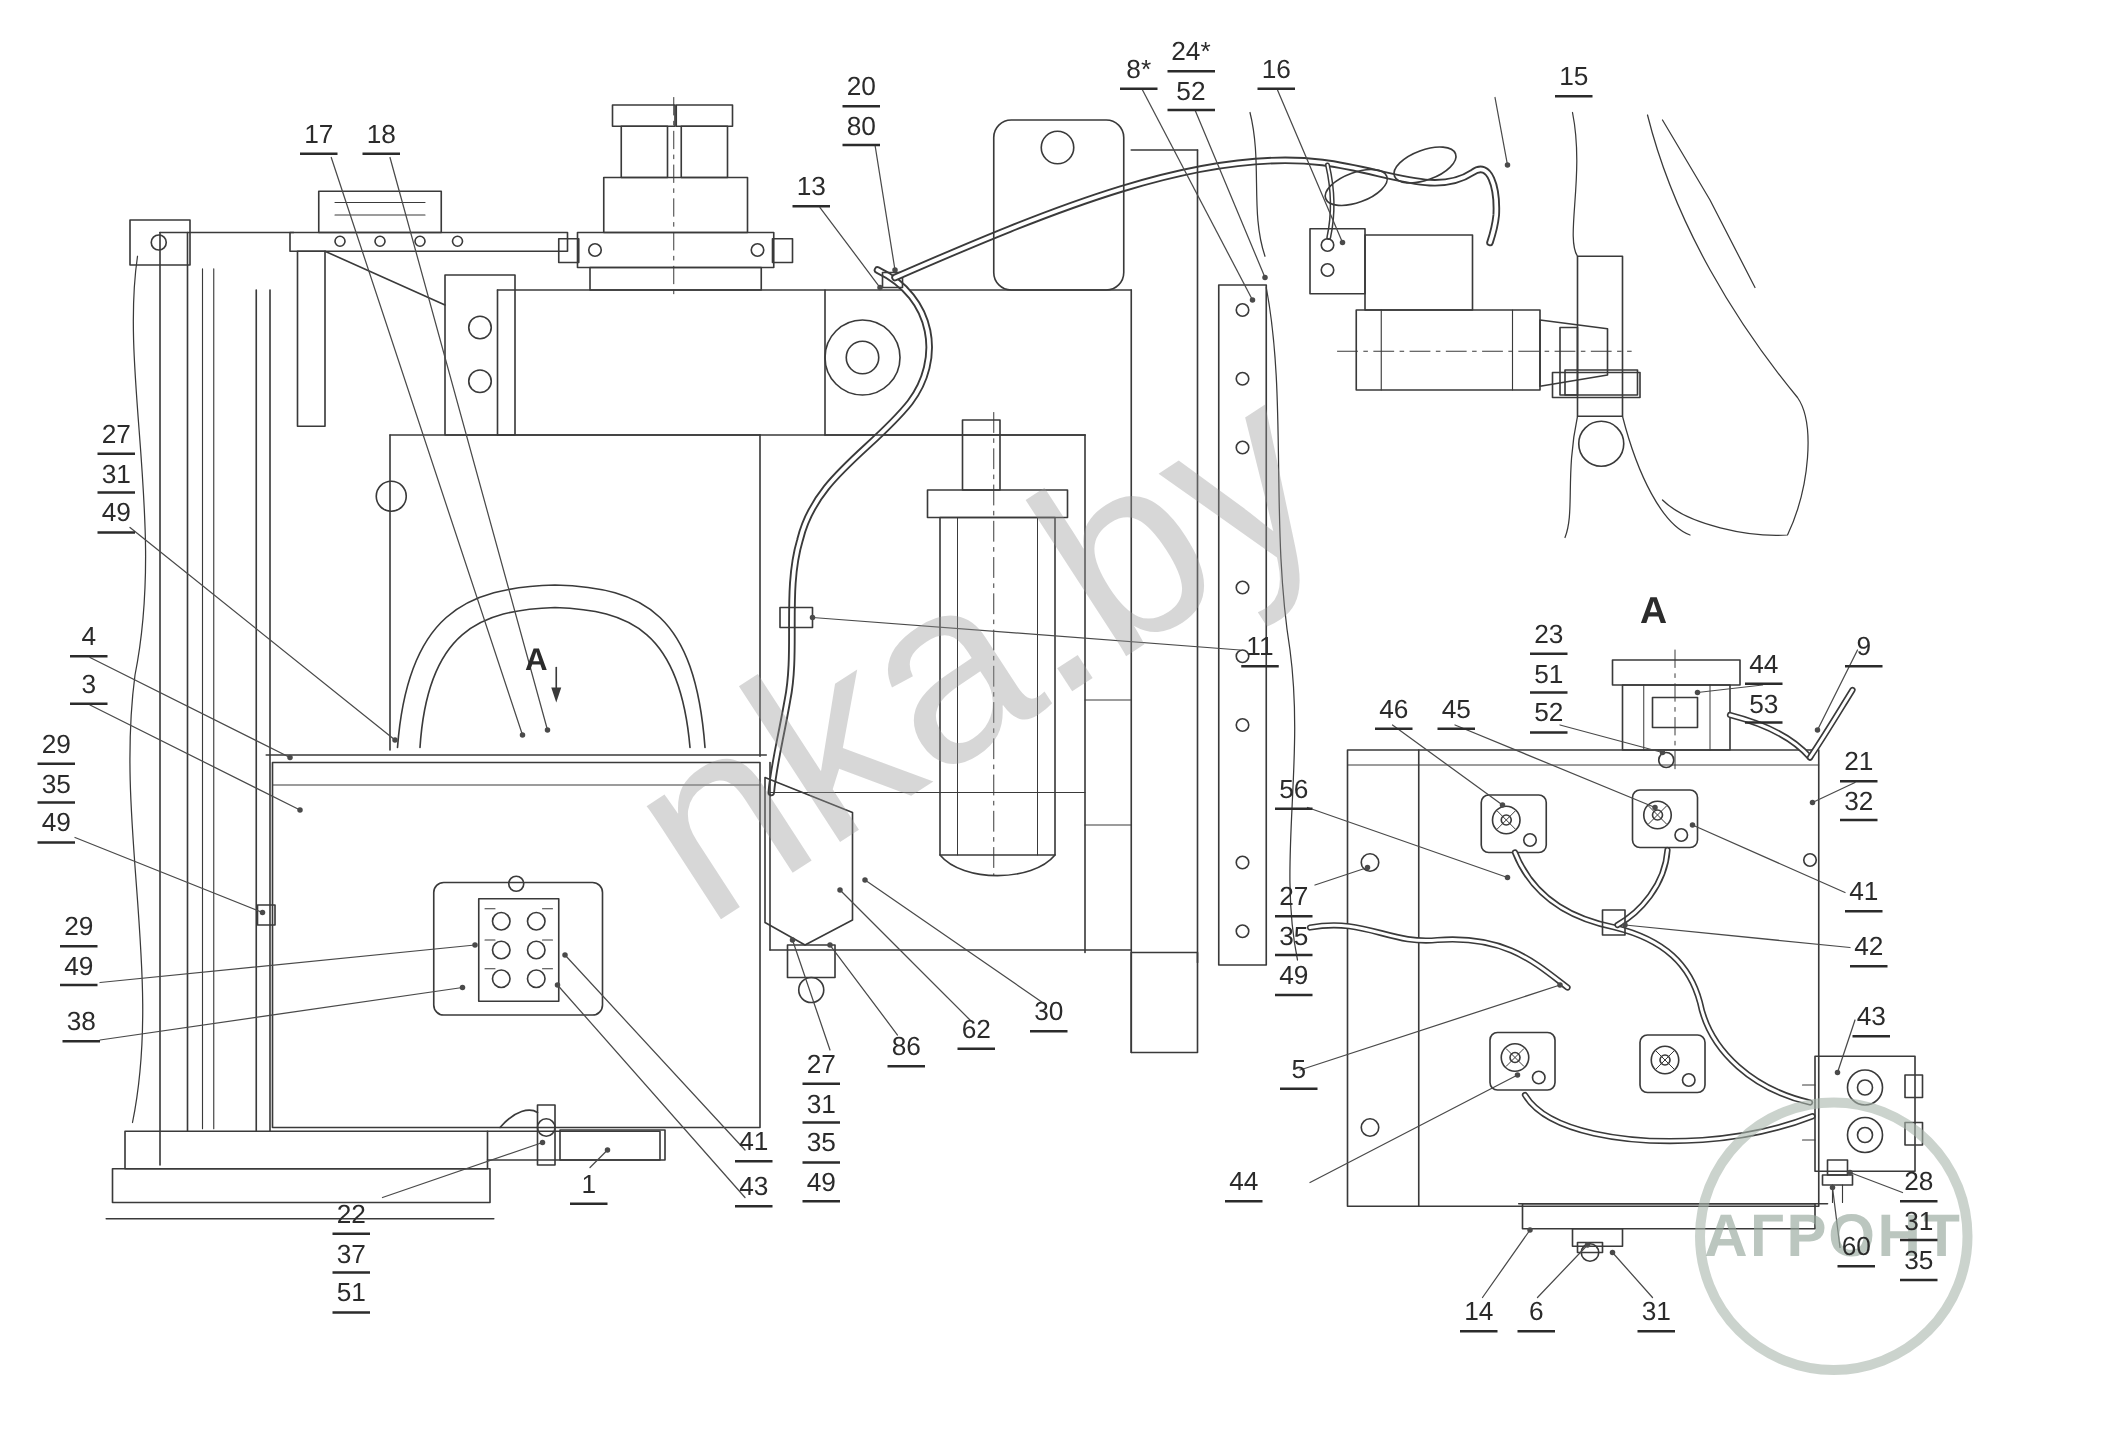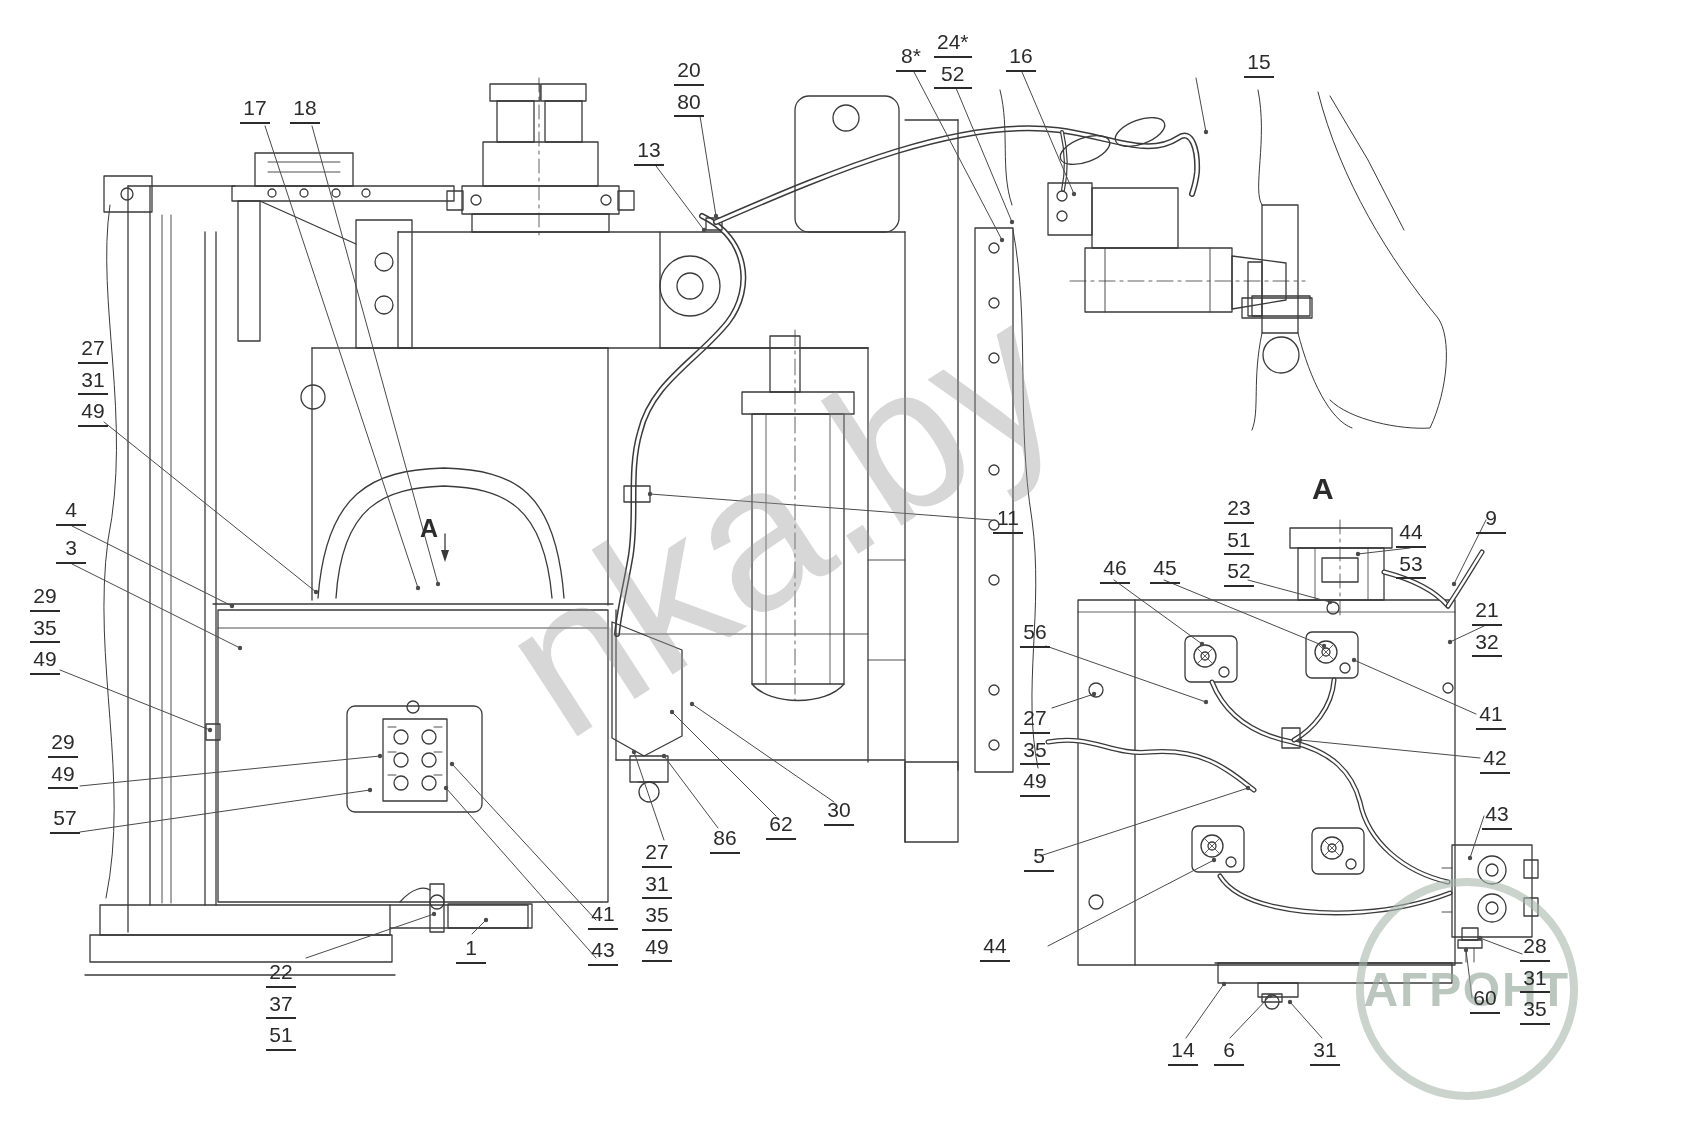--- a/index.html
+++ b/index.html
@@ -460,21 +460,21 @@
   <div class="callout" style="left:30px;top:584px">
       <span class="pn">29</span>
       <span class="pn">35</span>
       <span class="pn">49</span>
     </div>
   <div class="callout" style="left:48px;top:730px">
       <span class="pn">29</span>
       <span class="pn">49</span>
     </div>
   <div class="callout" style="left:50px;top:806px">
-      <span class="pn">57</span>
+      <span class="pn">38</span>
     </div>
   <div class="callout" style="left:266px;top:960px">
       <span class="pn">22</span>
       <span class="pn">37</span>
       <span class="pn">51</span>
     </div>
   <div class="callout" style="left:456px;top:936px">
       <span class="pn">1</span>
     </div>
   <div class="callout" style="left:588px;top:902px">

